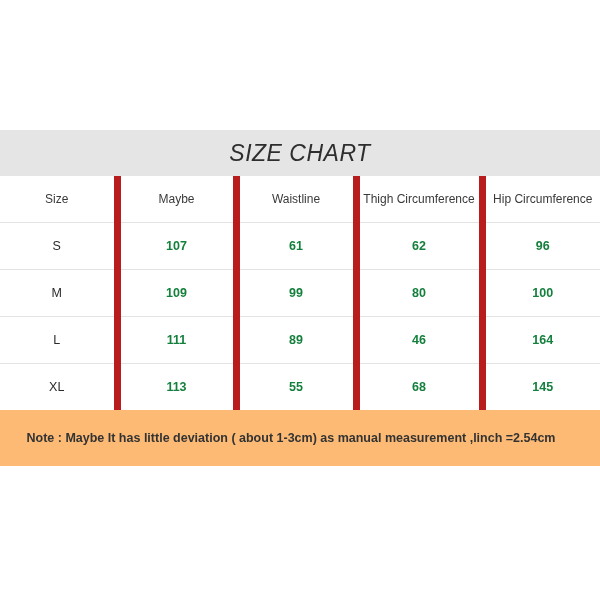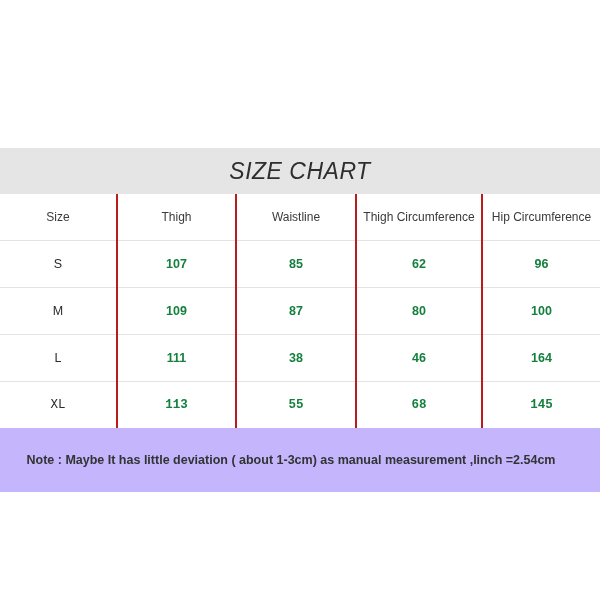--- a/index.html
+++ b/index.html
@@ -15,21 +15,21 @@
   }
   .page {
     position: relative;
     width: 600px;
     height: 600px;
     background: #ffffff;
   }
   .chart-block {
     position: absolute;
     left: 0;
-    top: 148px;
+    top: 130px;
     width: 600px;
   }
   
   .title-band {
     height: 46px;
     background: #e6e5e5;
     display: flex;
     align-items: center;
     justify-content: center;
   }
@@ -50,54 +50,53 @@
   }
   .size-table col.c-size  { width: 117px; }
   .size-table col.c-len   { width: 119px; }
   .size-table col.c-waist { width: 120px; }
   .size-table col.c-thigh { width: 126px; }
   .size-table col.c-hip   { width: 118px; }
 
   .size-table th,
   .size-table td {
     height: 46px;
-    border-right: 2px solid #b91c1c;
+    border-right: 7px solid #b91c1c;
     border-bottom: 1px solid #e3e3e3;
     text-align: center;
     vertical-align: middle;
     padding: 0 2px;
     background: #ffffff;
   }
   .size-table th:last-child,
   .size-table td:last-child {
     border-right: none;
   }
   .size-table tr:last-child td {
     border-bottom: none;
-    font-family: Liberation Mono, monospace;
   }
   .size-table th {
     font-size: 12px;
     font-weight: 400;
     color: #3a3a3a;
     white-space: nowrap;
   }
   .size-table td {
     font-size: 12.5px;
     font-weight: 700;
     color: #15803d;
   }
   .size-table td.size-cell {
     font-weight: 400;
     color: #2b2b2b;
   }
   
   .note-band {
-    height: 64px;
-    background: #c4b5fd;
+    height: 56px;
+    background: #fdba74;
     display: flex;
     align-items: center;
     justify-content: center;
   }
   .note-text {
     font-size: 12.5px;
     font-weight: 700;
     color: #333333;
     white-space: nowrap;
     padding-right: 18px;
@@ -117,45 +116,45 @@
       <colgroup>
         <col class="c-size">
         <col class="c-len">
         <col class="c-waist">
         <col class="c-thigh">
         <col class="c-hip">
       </colgroup>
       <thead>
         <tr>
           <th>Size</th>
-          <th>Thigh</th>
+          <th>Maybe</th>
           <th>Waistline</th>
           <th>Thigh Circumference</th>
           <th>Hip Circumference</th>
         </tr>
       </thead>
       <tbody>
         <tr>
           <td class="size-cell">S</td>
           <td>107</td>
-          <td>85</td>
+          <td>61</td>
           <td>62</td>
           <td>96</td>
         </tr>
         <tr>
           <td class="size-cell">M</td>
           <td>109</td>
-          <td>87</td>
+          <td>99</td>
           <td>80</td>
           <td>100</td>
         </tr>
         <tr>
           <td class="size-cell">L</td>
           <td>111</td>
-          <td>38</td>
+          <td>89</td>
           <td>46</td>
           <td>164</td>
         </tr>
         <tr>
           <td class="size-cell">XL</td>
           <td>113</td>
           <td>55</td>
           <td>68</td>
           <td>145</td>
         </tr>

